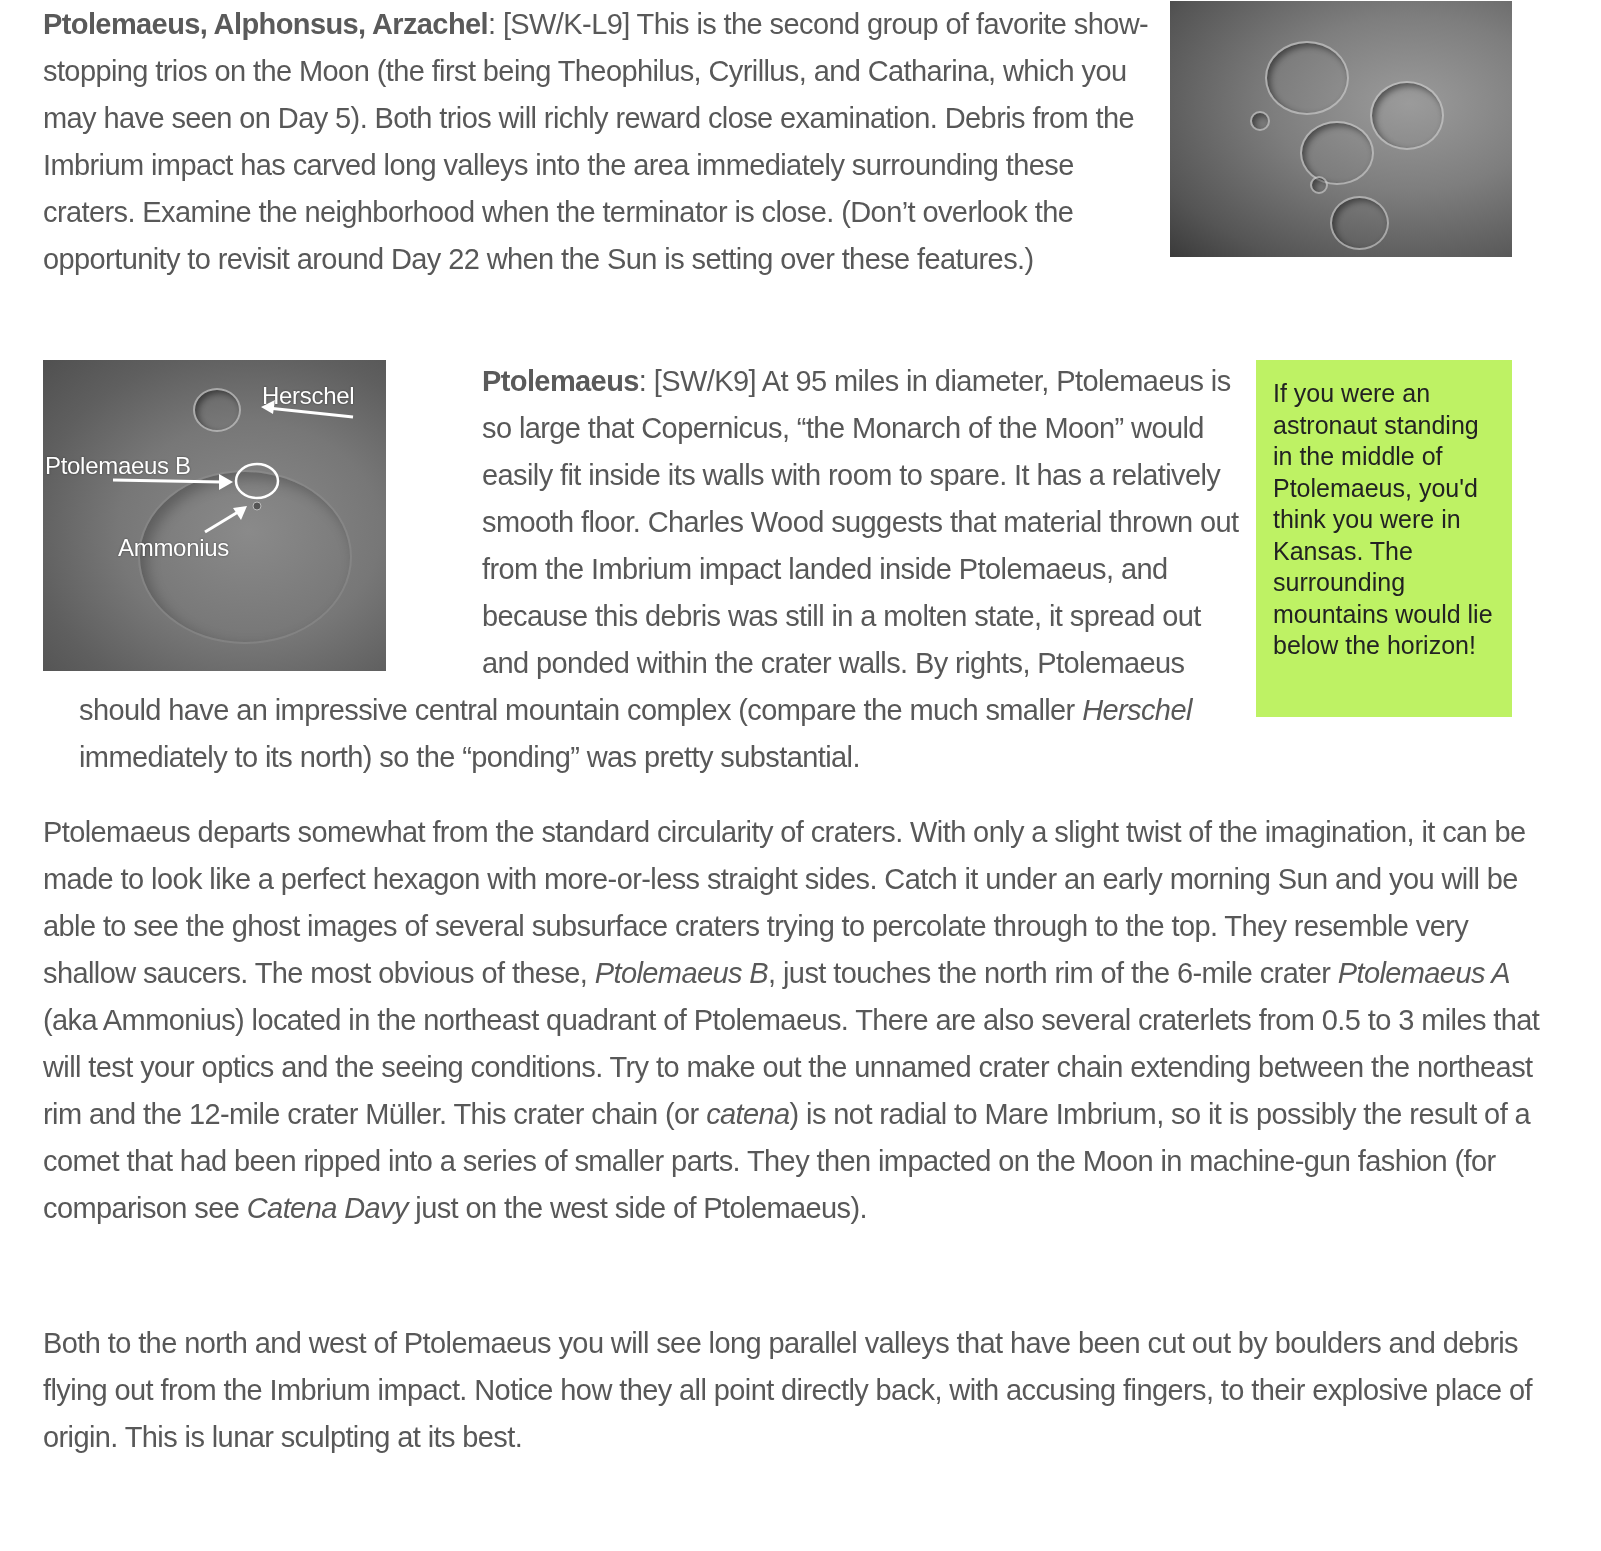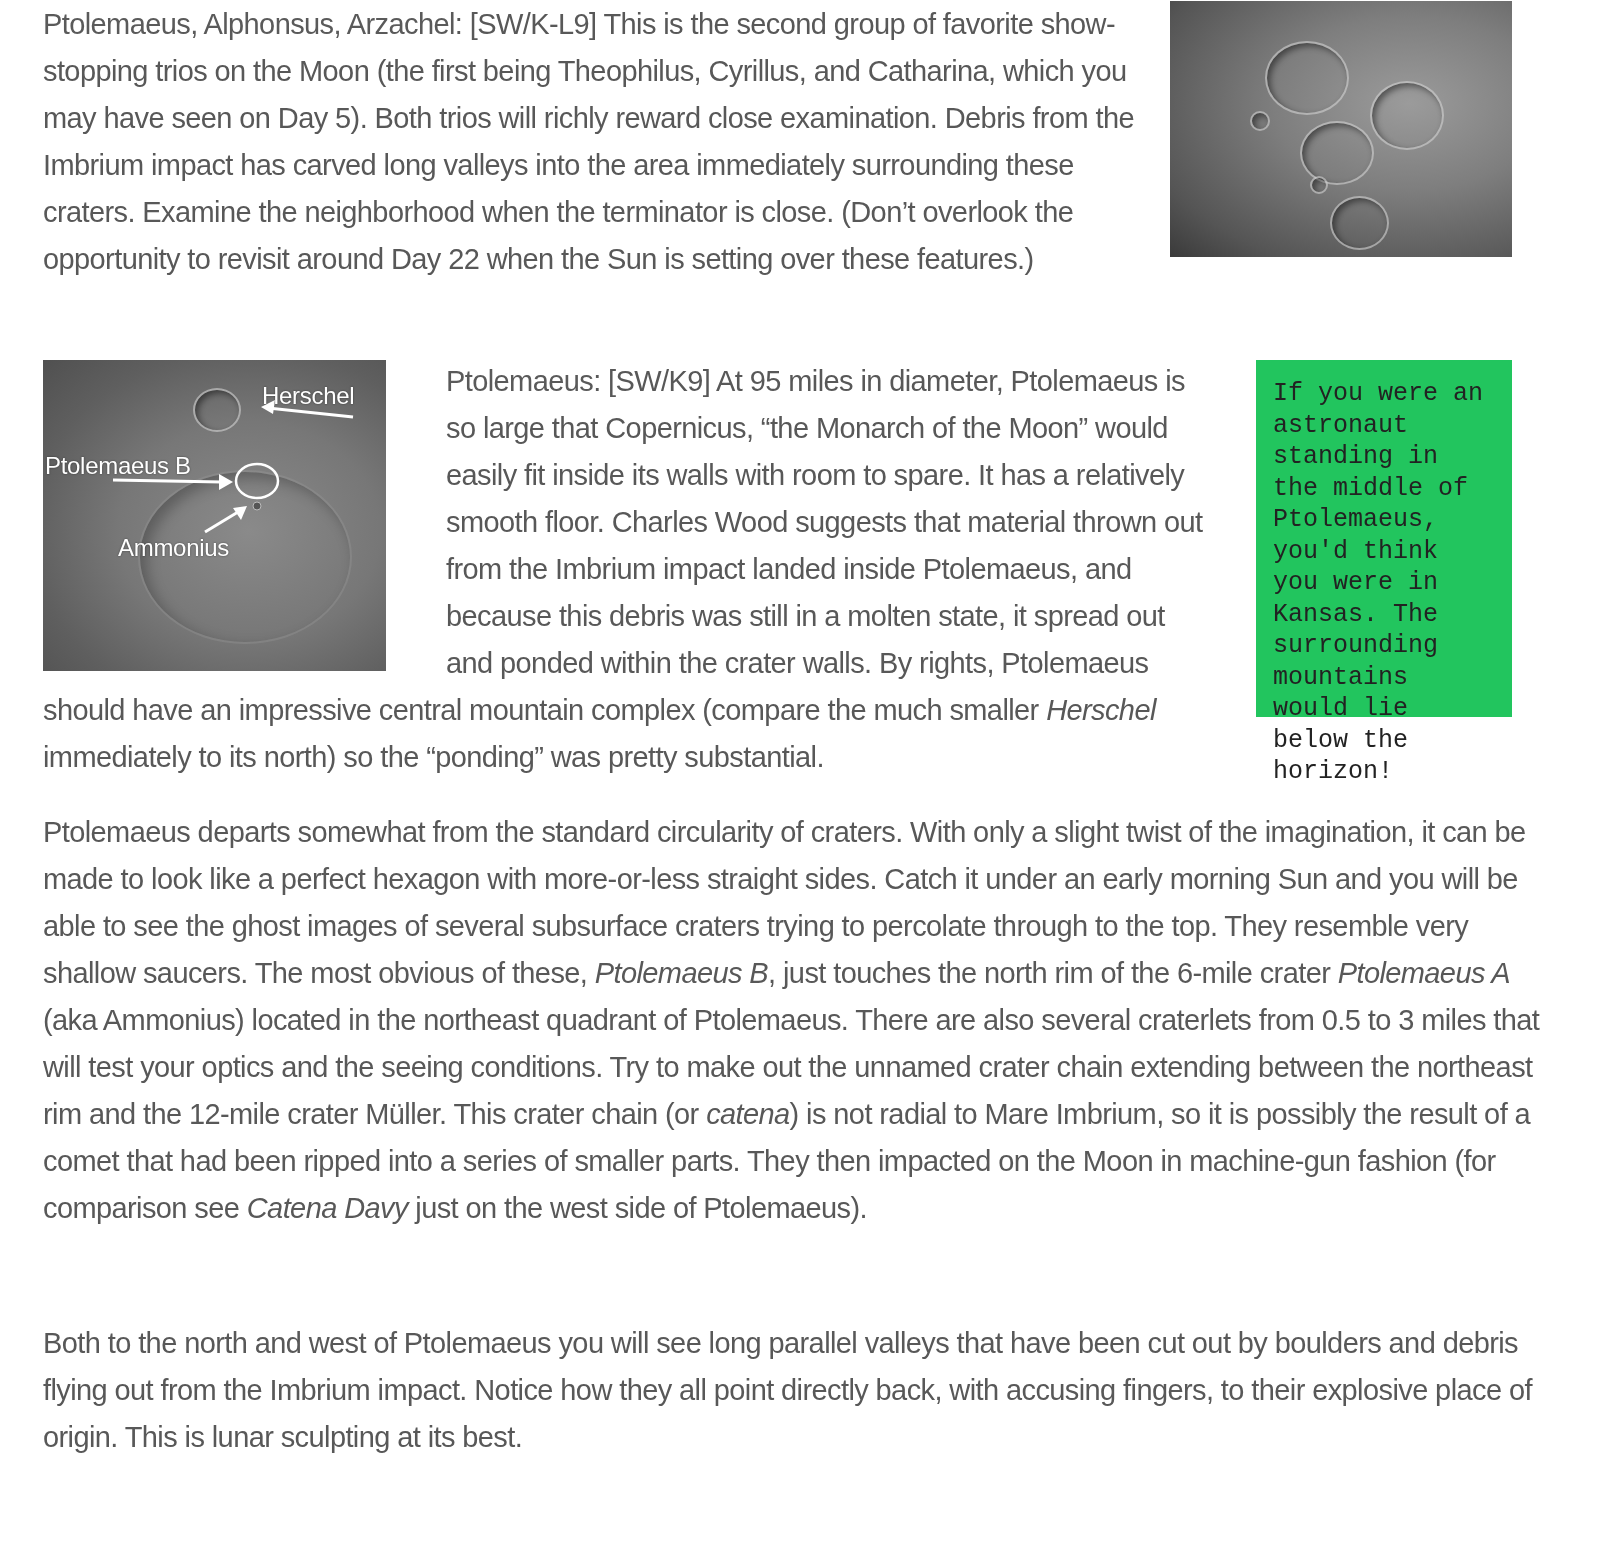--- a/index.html
+++ b/index.html
@@ -6,28 +6,28 @@
   body {
     width: 1601px; height: 1551px; position: relative; overflow: hidden;
     font-family: "Liberation Sans", "DejaVu Sans", sans-serif;
     color: #555555;
   }
   .para {
     position: absolute; left: 43px;
     font-size: 29px; line-height: 47px; letter-spacing: -0.6px;
     margin: 0; color: #585858;
   }
-  .para b { font-weight: normal; color: #5a5a5a; }
+  .para b { font-weight: bold; color: #5a5a5a; }
   .para i { font-style: italic; }
   #p1 { top: 1px; width: 1110px; }
   #p3 { top: 809px; width: 1520px; }
   #p4 { top: 1320px; width: 1520px; }
 
   
-  #p2-wrap { position: absolute; left: 43px; top: 359px; width: 1170px; }
+  #p2-wrap { position: absolute; left: 43px; top: 359px; width: 1170px; padding-left: 36px; }
   #p2-wrap .para { position: static; }
   .float-img {
     float: left; width: 343px; height: 311px; margin-right: 60px; margin-bottom: 10px;
   }
 
   .moon-top {
     position: absolute; left: 1170px; top: 1px; width: 342px; height: 256px;
     background: radial-gradient(ellipse at 70% 40%, #9b9b9b 0%, #7e7e7e 40%, #555 80%, #3a3a3a 100%);
     overflow: hidden;
   }
@@ -40,22 +40,22 @@
     position: absolute; border-radius: 50%;
     border: 2px solid rgba(210,210,210,0.6);
     box-shadow: inset 3px 3px 6px rgba(0,0,0,0.45);
   }
   .img-label {
     position: absolute; color: #fff; font-family: "Liberation Sans", sans-serif;
     font-size: 24px; letter-spacing: -0.3px; text-shadow: 0 0 2px rgba(0,0,0,0.5);
   }
   .callout {
     position: absolute; left: 1256px; top: 360px; width: 256px; height: 357px;
-    background: #22c55e; box-sizing: border-box; padding: 18px 16px 0 17px;
-    font-family: Liberation Mono, monospace; font-size: 25px;
+    background: #bef264; box-sizing: border-box; padding: 18px 16px 0 17px;
+    font-family: Liberation Sans, sans-serif; font-size: 25px;
     line-height: 31.5px; color: #222;
   }
 </style>
 </head>
 <body>
 
 <p id="p1" class="para"><b>Ptolemaeus, Alphonsus, Arzachel</b><span>: [SW/K-L9] This is the second group of favorite show-stopping trios on the Moon (the first being Theophilus, Cyrillus, and Catharina, which you may have seen on Day 5). Both trios will richly reward close examination. Debris from the Imbrium impact has carved long valleys into the area immediately surrounding these craters. Examine the neighborhood when the terminator is close. (Don’t overlook the opportunity to revisit around Day 22 when the Sun is setting over these features.)</span></p>
 
 <div class="moon-top">
   <div class="crater" style="left:95px;top:40px;width:80px;height:70px;"></div>

